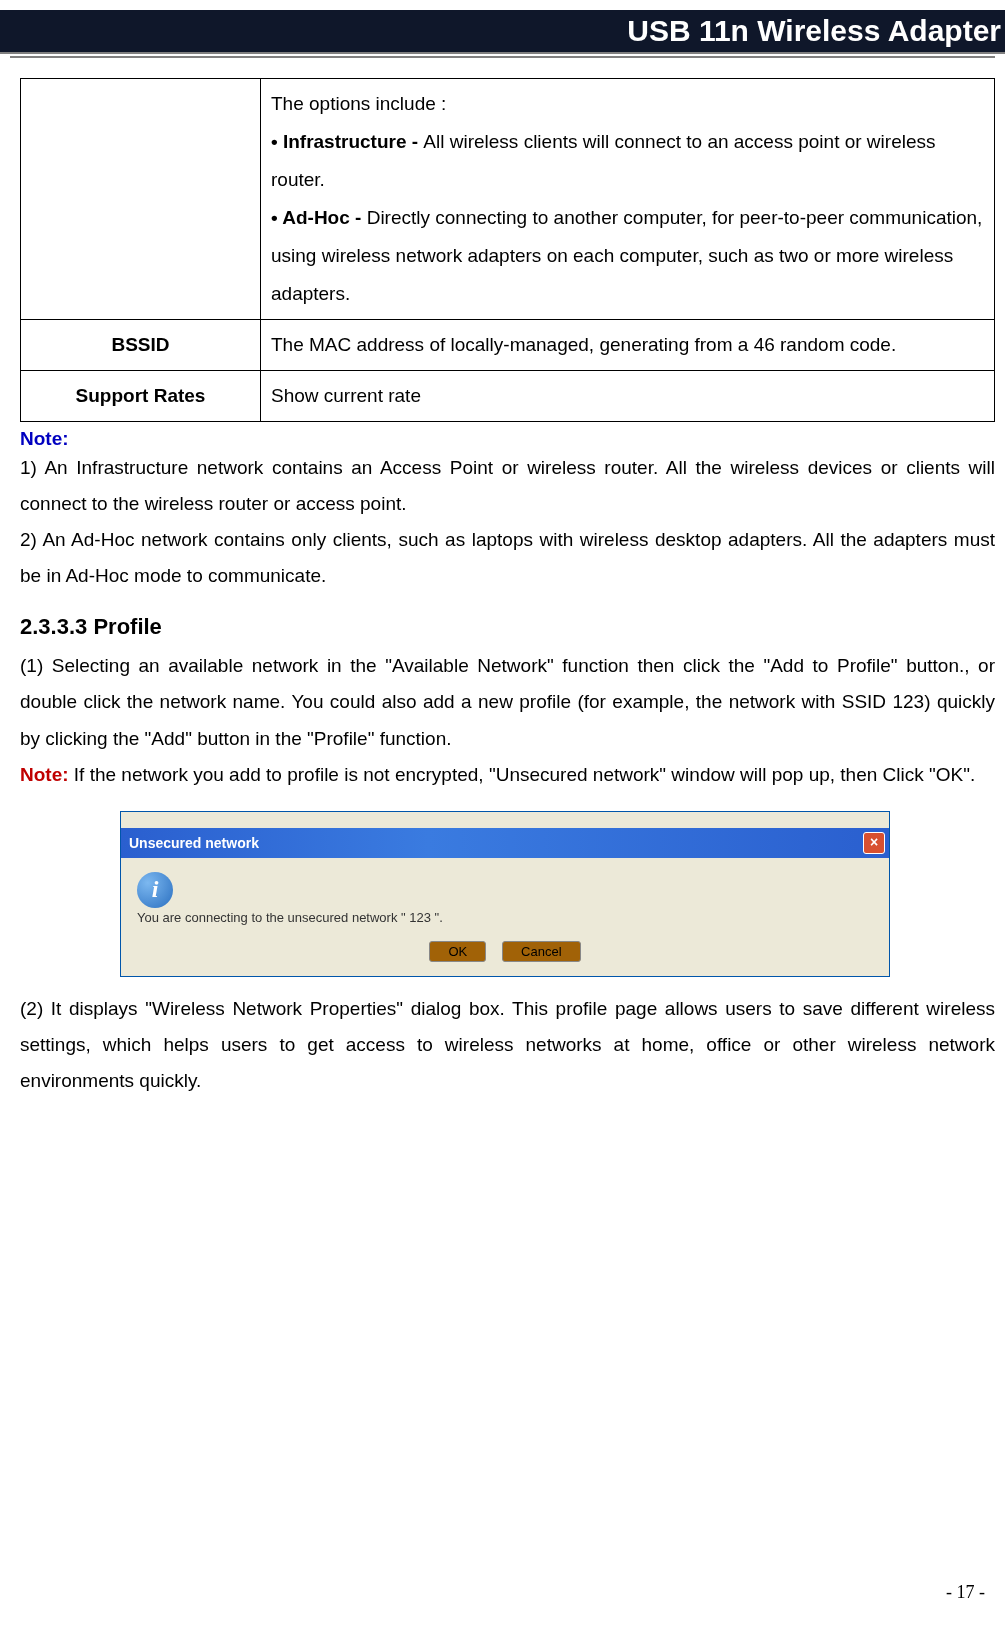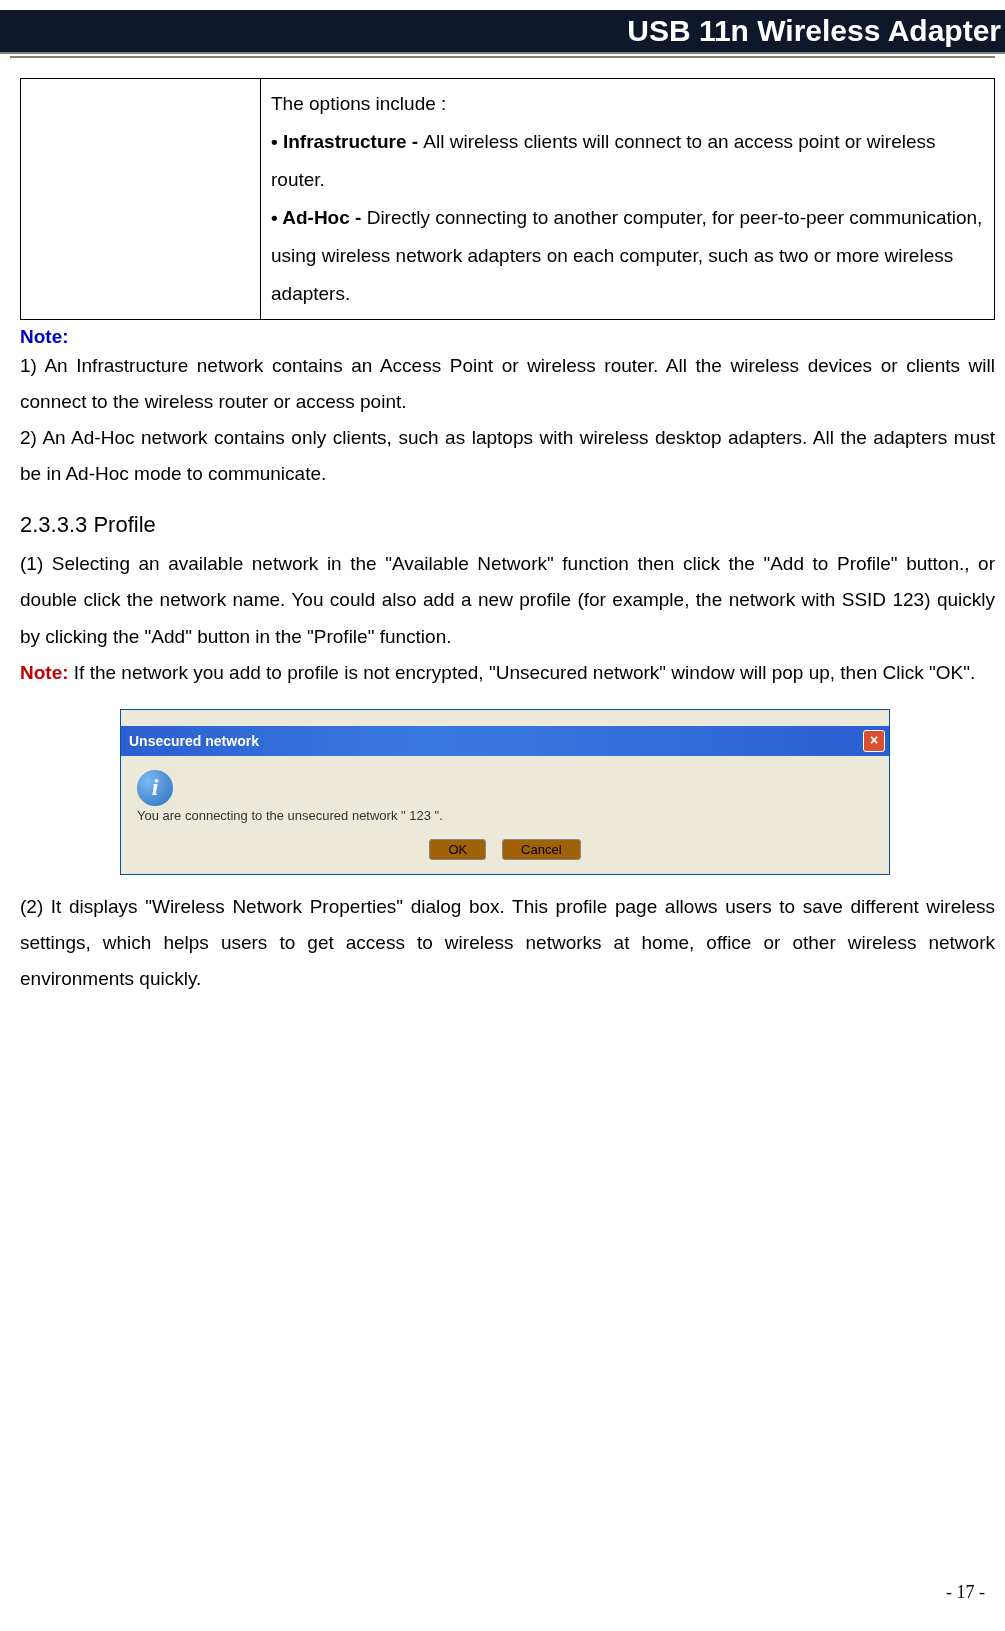--- a/index.html
+++ b/index.html
@@ -53,21 +53,21 @@
       font-size: 19px;
     }
     .body-text {
       font-size: 19px;
       line-height: 1.9;
       text-align: justify;
     }
     .red { color: #c00000; font-weight: bold; }
     .section-heading {
       font-size: 22px;
-      font-weight: normal;
+      font-weight: bold;
       margin: 20px 0 8px 0;
     }
     .dialog-img {
       margin: 18px auto 14px 100px;
       width: 770px;
     }
     .dialog {
       border: 1px solid #0055aa;
       background: #ece9d8;
       font-family: Tahoma, Arial, sans-serif;
@@ -157,20 +157,28 @@
       <td class="label"></td>
       <td>
         <div>The options include :</div>
         <div>
           <span class="bold">• Infrastructure - </span><span>All wireless clients will connect to an access point or wireless router.</span>
         </div>
         <div>
           <span class="bold">• Ad-Hoc - </span><span>Directly connecting to another computer, for peer-to-peer communication, using wireless network adapters on each computer, such as two or more wireless adapters.</span>
         </div>
       </td>
+    </tr>
+    <tr>
+      <td class="label">BSSID</td>
+      <td>The MAC address of locally-managed, generating from a 46 random code.</td>
+    </tr>
+    <tr>
+      <td class="label">Support Rates</td>
+      <td>Show current rate</td>
     </tr>
   </tbody>
     </table>
 
   <div>
     <span class="note-label">Note:</span>
   </div>
   <div class="body-text">1) An Infrastructure network contains an Access Point or wireless router. All the wireless devices or clients will connect to the wireless router or access point.</div>
   <div class="body-text">2) An Ad-Hoc network contains only clients, such as laptops with wireless desktop adapters. All the adapters must be in Ad-Hoc mode to communicate.</div>
 

